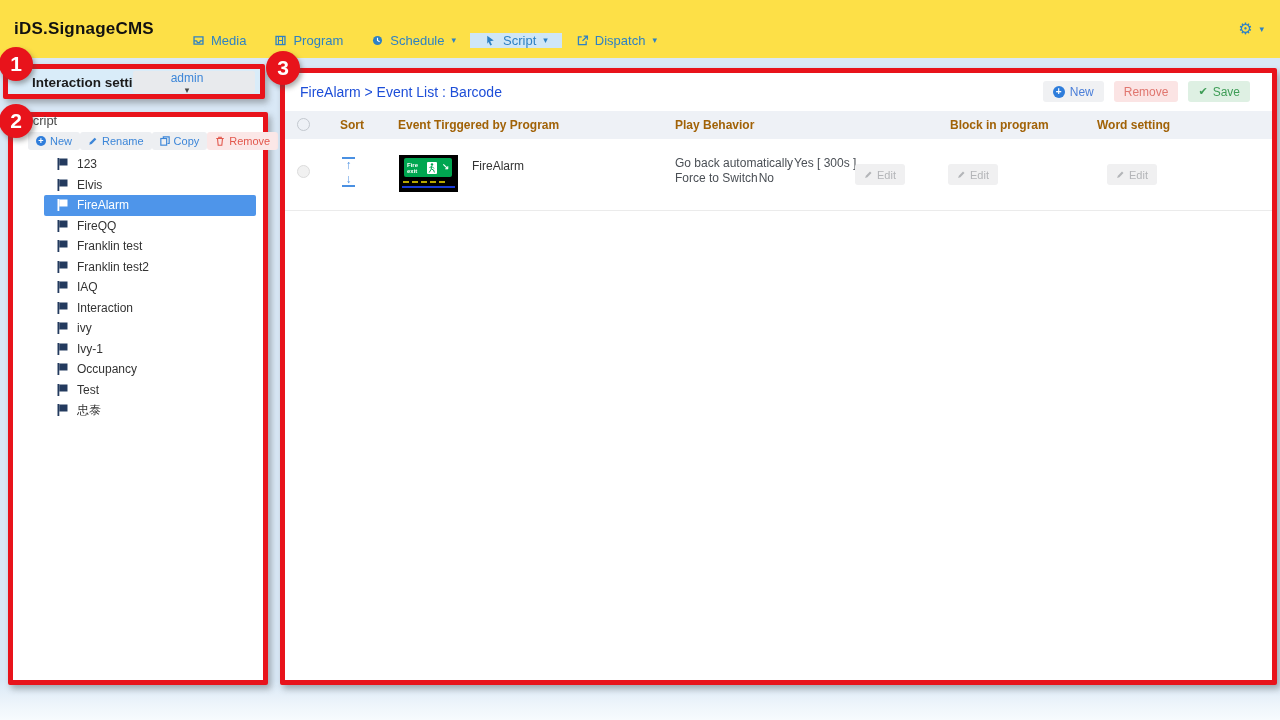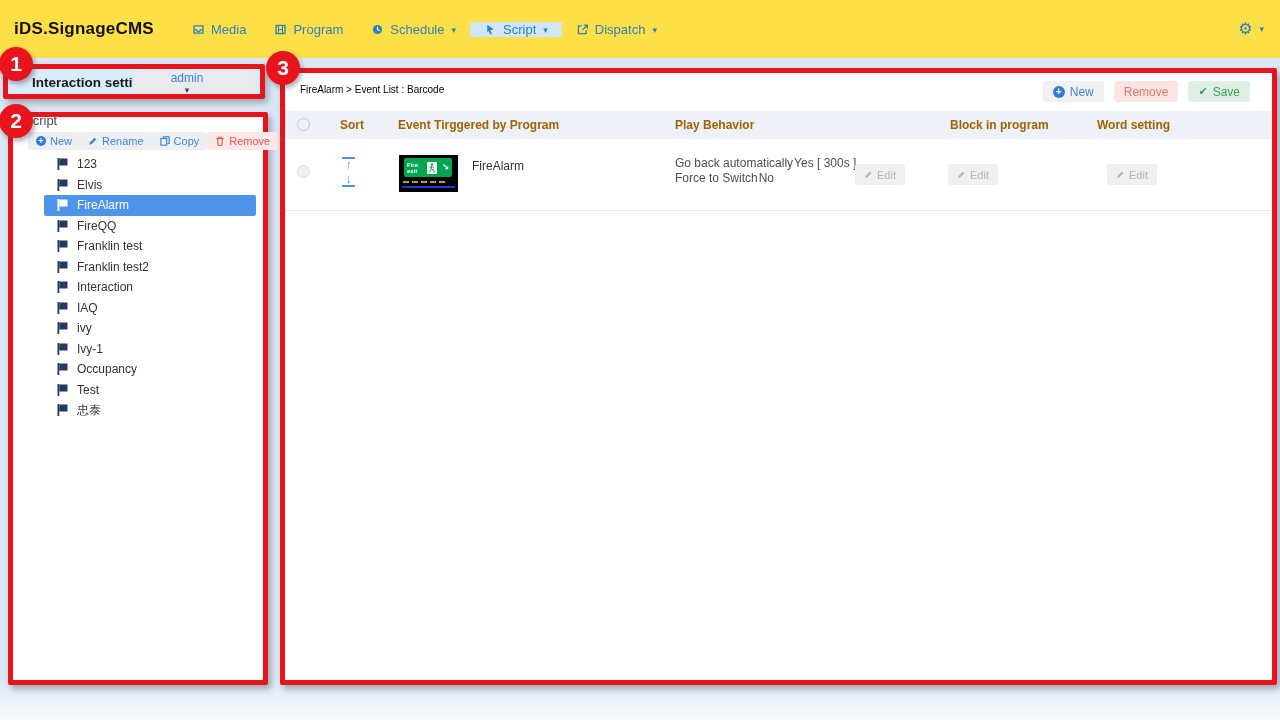--- a/index.html
+++ b/index.html
@@ -7,21 +7,21 @@
   body {
     font-family:"Liberation Sans","DejaVu Sans",sans-serif;
     background:linear-gradient(#d9e8f6 0, #d9e8f6 680px, #eef5fb 705px, #f7fbfe 720px);
     position:relative; color:#333;
   }
   
   .topbar { position:absolute; top:0; left:0; width:1280px; height:58px; background:#fde047; }
   .brand { position:absolute; left:14px; top:29px; transform:translateY(-50%); font-size:17px; color:#111; letter-spacing:.2px; }
   .brand .b1 { font-weight:700; }
   .brand .b2 { font-weight:600; }
-  .nav { position:absolute; left:178px; top:22px; height:36px; display:flex; align-items:flex-start; }
+  .nav { position:absolute; left:178px; top:22px; height:36px; display:flex; align-items:center; }
   .nav-item { display:flex; align-items:center; gap:6px; padding:0 14px; color:#2e81c4; font-size:13px; cursor:pointer; }
   .nav-item.active { background:#cfe6f7; }
   .nav-item svg { width:13px; height:13px; display:block; }
   .caret { font-size:9px; color:#2e81c4; margin-left:1px; }
   .topbar-right { position:absolute; right:16px; top:29px; transform:translateY(-50%); display:flex; align-items:center; gap:6px; color:#2e81c4; }
   .gear { font-size:16px; line-height:1; cursor:pointer; }
   
   .anno-box { position:absolute; border:5px solid #e8131b; border-radius:2px; box-shadow:3px 4px 6px rgba(70,70,70,.40); }
   .anno-badge { position:absolute; width:34px; height:34px; border-radius:50%; background:#e8131b; color:#fff;
     font-size:21px; font-weight:700; display:flex; align-items:center; justify-content:center;
@@ -44,21 +44,21 @@
   .sbtn.danger { background:#fbe7e7; color:#e2574c; }
   .script-list { position:absolute; left:0; right:0; top:37px;margin-left:16px; }
   .script-item { display:flex; align-items:center; gap:9px; margin:0 7px 0 15px; padding:4px 0 4px 13px;
     font-size:12px; color:#333; border-radius:2px; cursor:pointer; height:20.5px; }
   .script-item .flag { color:#233a5e; display:flex; }
   .script-item svg { width:11px; height:12px; display:block; }
   .script-item.selected { background:#4e95ea; color:#fff; }
   .script-item.selected .flag { color:#fff; }
   
   #box3 { left:280px; top:68px; width:997px; height:617px; background:#fff; z-index:5; }
-  .breadcrumb { position:absolute; left:15px; top:11px; font-size:10px; color:#000000; }
+  .breadcrumb { position:absolute; left:15px; top:11px; font-size:14px; color:#1d4ed8; }
   .toolbar { position:absolute; right:22px; top:8px; display:flex; gap:10px; }
   .tbtn { display:inline-flex; align-items:center; gap:5px; height:21px; padding:0 10px; border-radius:3px;
     font-size:12px; border:none; cursor:pointer; white-space:nowrap; }
   .tbtn.new { background:#f0f1f3; color:#4a7ed8; }
   .tbtn.remove { background:#fbe4e4; color:#e0766f; }
   .tbtn.save { background:#def0e3; color:#3f9d57; }
   .plus-circle { width:12px; height:12px; border-radius:50%; background:#2e7ddb; color:#fff; font-size:10px;
     line-height:12px; text-align:center; font-weight:700; display:inline-block; }
   .check { font-size:11px; }
   .thead { position:absolute; left:0; right:0; top:38px; height:28px; background:#eef1f6; font-size:12px; font-weight:700; color:#a16207; }
@@ -251,30 +251,30 @@
           </span>
     <span>Franklin test2</span>
   </div>
         <div class="script-item">
     <span class="flag">
             <svg viewBox="0 0 11 12">
               <rect x="0.5" y="0" width="1.8" height="12" fill="currentColor"></rect>
               <path d="M2.3 0.5h8.2v7H2.3z" fill="currentColor"></path>
             </svg>
           </span>
+    <span>IAQ</span>
+  </div>
+        <div class="script-item">
+    <span class="flag">
+            <svg viewBox="0 0 11 12">
+              <rect x="0.5" y="0" width="1.8" height="12" fill="currentColor"></rect>
+              <path d="M2.3 0.5h8.2v7H2.3z" fill="currentColor"></path>
+            </svg>
+          </span>
     <span>Interaction</span>
-  </div>
-        <div class="script-item">
-    <span class="flag">
-            <svg viewBox="0 0 11 12">
-              <rect x="0.5" y="0" width="1.8" height="12" fill="currentColor"></rect>
-              <path d="M2.3 0.5h8.2v7H2.3z" fill="currentColor"></path>
-            </svg>
-          </span>
-    <span>IAQ</span>
   </div>
         <div class="script-item">
     <span class="flag">
             <svg viewBox="0 0 11 12">
               <rect x="0.5" y="0" width="1.8" height="12" fill="currentColor"></rect>
               <path d="M2.3 0.5h8.2v7H2.3z" fill="currentColor"></path>
             </svg>
           </span>
     <span>ivy</span>
   </div>

